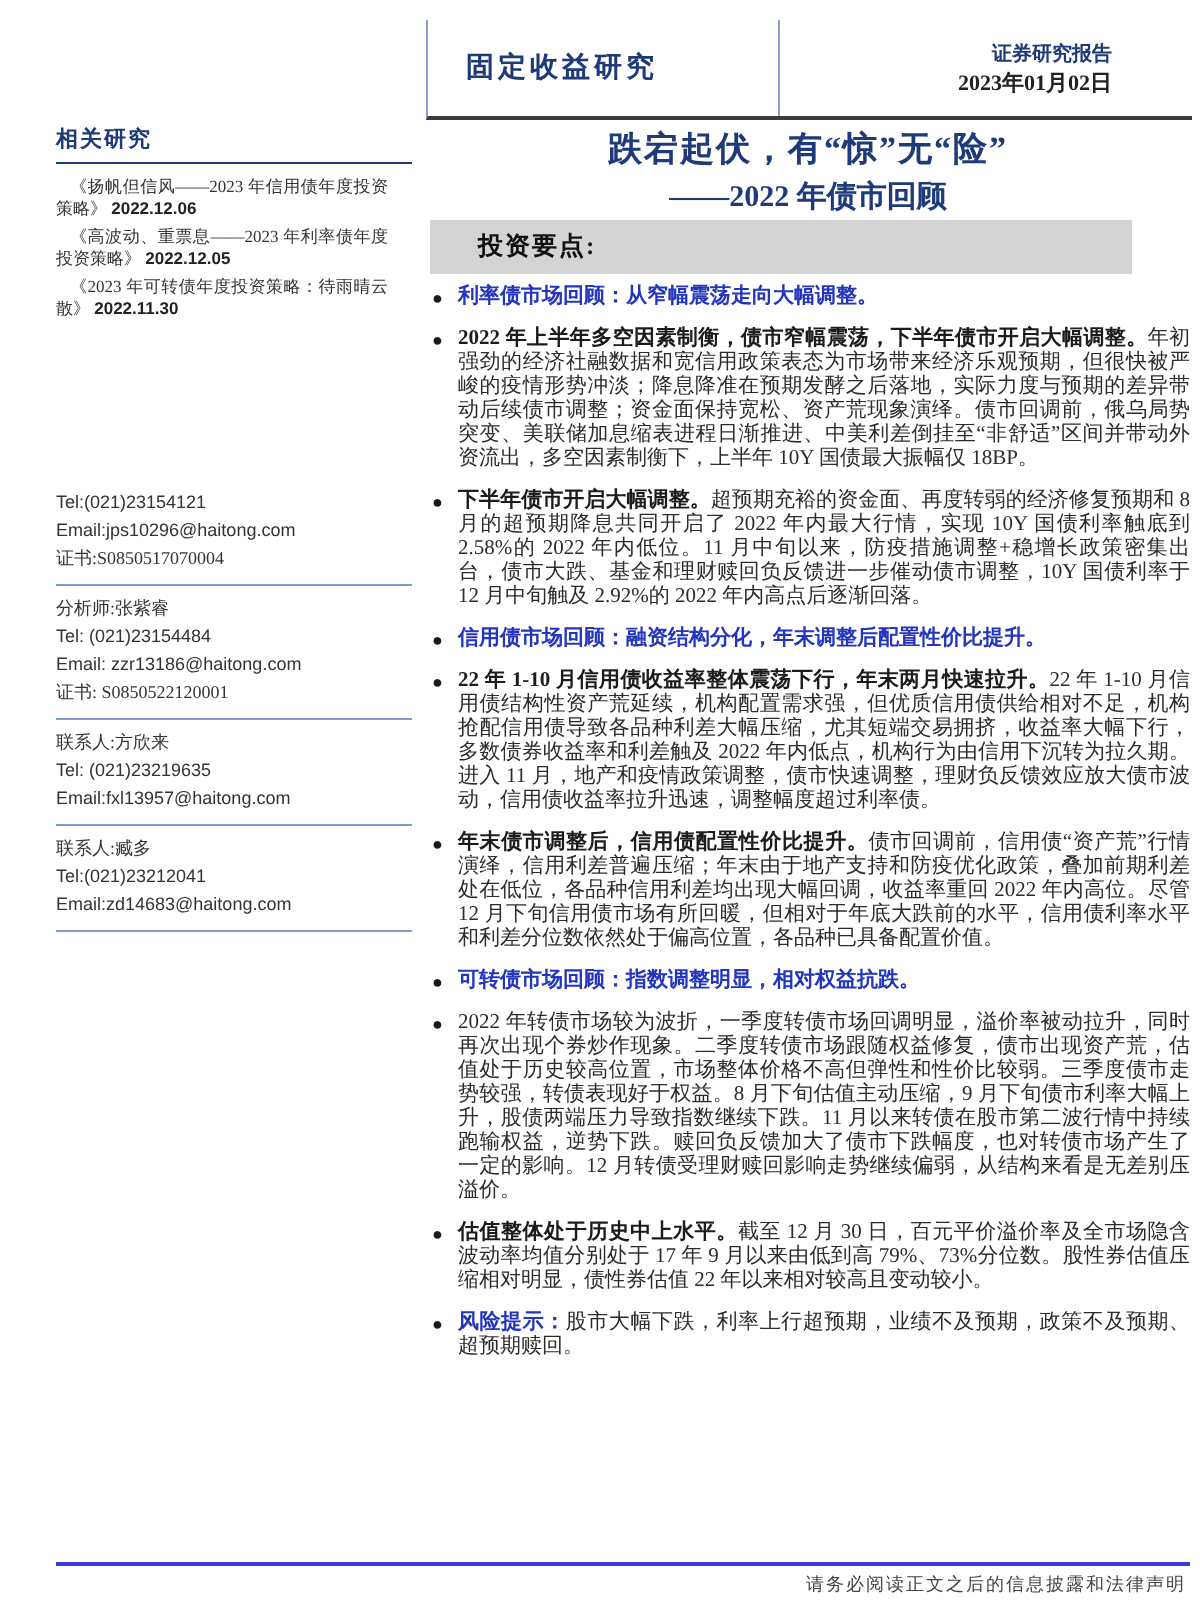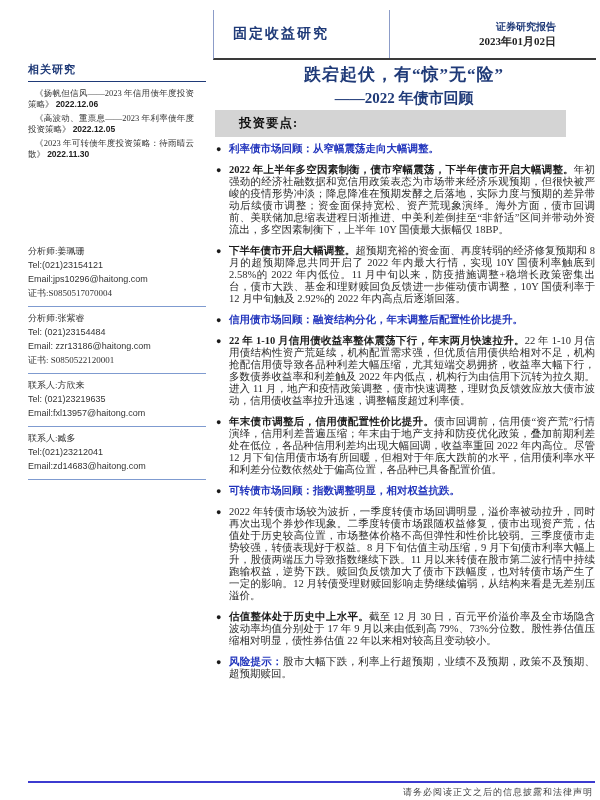--- a/index.html
+++ b/index.html
@@ -79,21 +79,21 @@
   </div>
 
   <ul class="bullets" id="bullets">
   <li class="bullet">
     <span class="dot">●</span>
     <span class="lead lead-blue">利率债市场回顾：从窄幅震荡走向大幅调整。</span><span class="btext"></span>
   </li>
 
   <li class="bullet">
     <span class="dot">●</span>
-    <span class="lead lead-bold">2022 年上半年多空因素制衡，债市窄幅震荡，下半年债市开启大幅调整。</span><span class="btext">年初强劲的经济社融数据和宽信用政策表态为市场带来经济乐观预期，但很快被严峻的疫情形势冲淡；降息降准在预期发酵之后落地，实际力度与预期的差异带动后续债市调整；资金面保持宽松、资产荒现象演绎。海外方面，债市回调前、美联储加息缩表进程日渐推进、中美利差倒挂至“非舒适”区间并带动外资流出，多空因素制衡下，上半年 10Y 国债最大振幅仅 18BP。</span>
+    <span class="lead lead-bold">2022 年上半年多空因素制衡，债市窄幅震荡，下半年债市开启大幅调整。</span><span class="btext">年初强劲的经济社融数据和宽信用政策表态为市场带来经济乐观预期，但很快被严峻的疫情形势冲淡；降息降准在预期发酵之后落地，实际力度与预期的差异带动后续债市调整；资金面保持宽松、资产荒现象演绎。债市回调前，俄乌局势突变、美联储加息缩表进程日渐推进、中美利差倒挂至“非舒适”区间并带动外资流出，多空因素制衡下，上半年 10Y 国债最大振幅仅 18BP。</span>
   </li>
 
   <li class="bullet">
     <span class="dot">●</span>
     <span class="lead lead-bold">下半年债市开启大幅调整。</span><span class="btext">超预期充裕的资金面、再度转弱的经济修复预期和 8 月的超预期降息共同开启了 2022 年内最大行情，实现 10Y 国债利率触底到 2.58%的 2022 年内低位。11 月中旬以来，防疫措施调整+稳增长政策密集出台，债市大跌、基金和理财赎回负反馈进一步催动债市调整，10Y 国债利率于 12 月中旬触及 2.92%的 2022 年内高点后逐渐回落。</span>
   </li>
 
   <li class="bullet">
     <span class="dot">●</span>
     <span class="lead lead-blue">信用债市场回顾：融资结构分化，年末调整后配置性价比提升。</span><span class="btext"></span>
@@ -143,21 +143,20 @@
     <span class="rel-date">2022.12.05</span>
   </li>
 
   <li class="rel-item">
     <span class="rel-title">《2023 年可转债年度投资策略：待雨晴云散》</span>
     <span class="rel-date">2022.11.30</span>
   </li>
 </ul>
     <div class="contacts" id="contacts">
   <div class="contact">
-    <div class="c-role">分析师:姜珮珊</div>
     <div class="c-line">Tel:(021)23154121</div>
     <div class="c-line">Email:jps10296@haitong.com</div>
     <div class="c-line c-cert">证书:S0850517070004</div>
   </div>
 
   <div class="contact">
     <div class="c-role">分析师:张紫睿</div>
     <div class="c-line">Tel: (021)23154484</div>
     <div class="c-line">Email: zzr13186@haitong.com</div>
     <div class="c-line c-cert">证书: S0850522120001</div>

